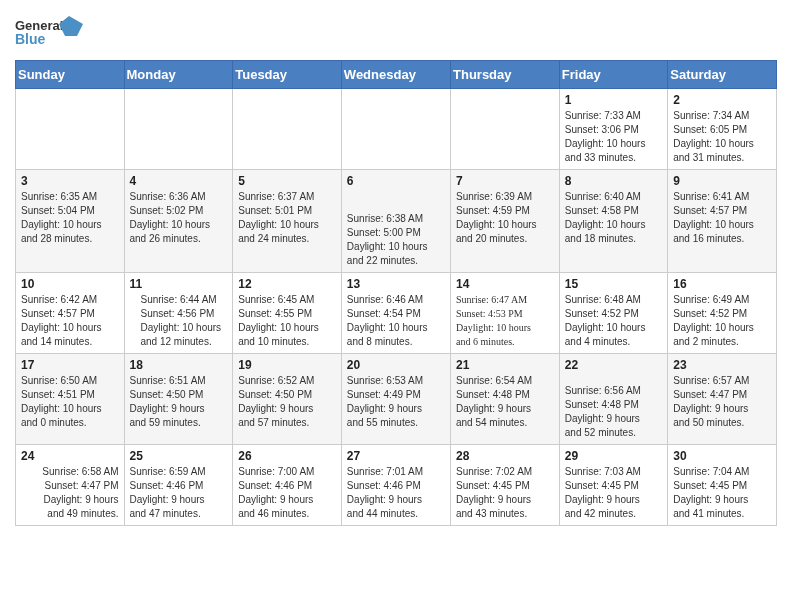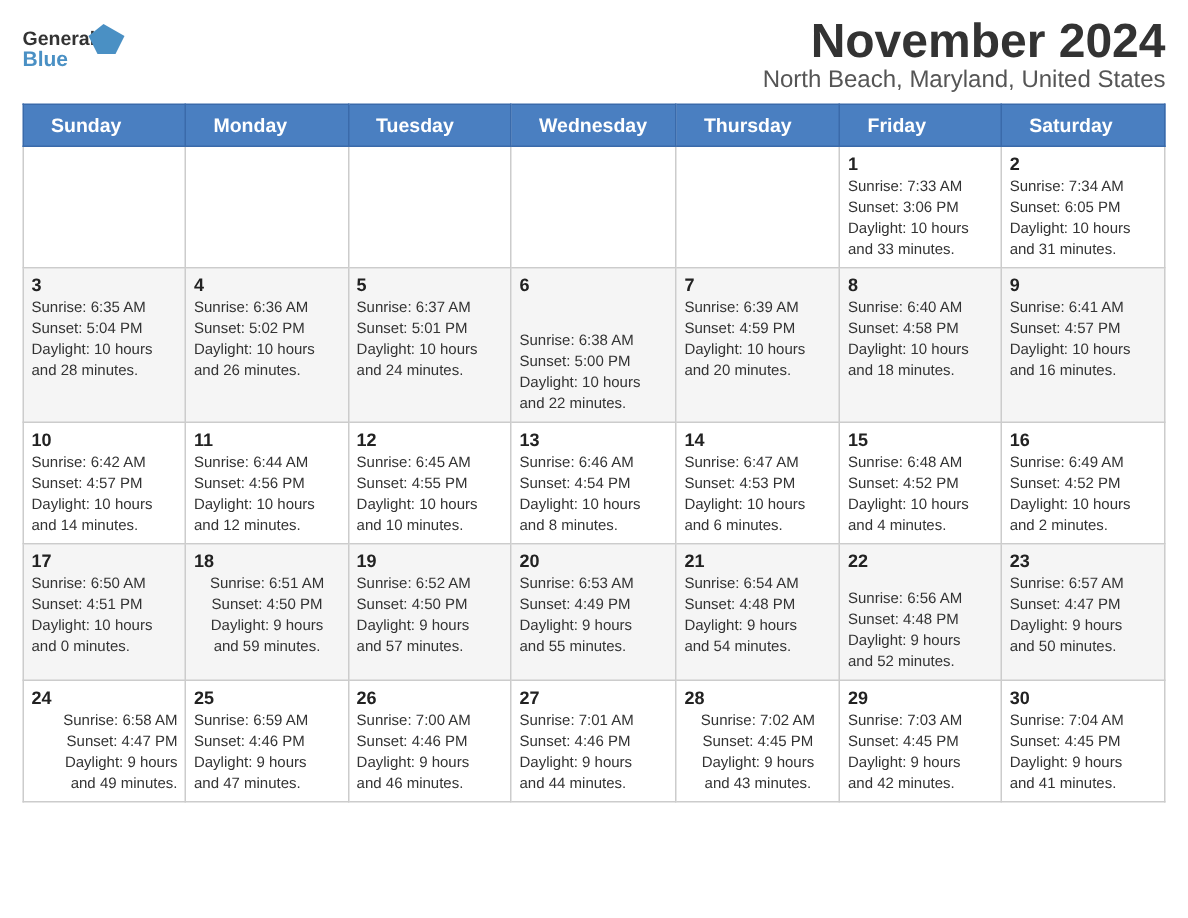--- a/index.html
+++ b/index.html
@@ -38,21 +38,21 @@
     .calendar {
       width: 100%;
       border-collapse: collapse;
       border: 1px solid #ccc;
     }
     .calendar th {
       background-color: #4a7fc1;
       color: #fff;
       font-size: 13px;
       font-weight: bold;
-      padding: 6px 18px;
+      padding: 6px 2px;
       border: 1px solid #3a6aaa;
       text-align: left;
     }
     .calendar td {
       border: 1px solid #ccc;
       vertical-align: top;
       padding: 4px 5px;
       width: 110px;
       min-height: 80px;
       font-size: 10.5px;
@@ -81,24 +81,20 @@
 <body>
 
 <div class="header">
   <div class="logo-area">
       <svg width="70" height="40">
         <text x="0" y="16" font-size="13" font-weight="bold" fill="#333">General</text>
         <text x="0" y="30" font-size="14" font-weight="bold" fill="#4a90c4">Blue</text>
         <polygon points="54,2 68,10 62,22 50,22 44,10" fill="#4a90c4"></polygon>
       </svg>
     </div>
-  <div class="title-area">
-    <h1>November 2024</h1>
-    <h2>North Beach, Maryland, United States</h2>
-  </div>
 </div>
 
 <table class="calendar">
   <thead>
     <tr>
     <th>Sunday</th>
         <th>Monday</th>
         <th>Tuesday</th>
         <th>Wednesday</th>
         <th>Thursday</th>
@@ -182,42 +178,42 @@
       <tr>
         <td>
           <div class="day-number">10</div>
           <div class="day-info" style="white-space: pre-line;">Sunrise: 6:42 AM
 Sunset: 4:57 PM
 Daylight: 10 hours
 and 14 minutes.</div>
         </td>
         <td>
           <div class="day-number">11</div>
-          <div class="day-info" style="white-space: pre-line;">Sunrise: 6:44 AM
+          <div class="day-info" style="white-space: pre-line; margin-left: 11px;">Sunrise: 6:44 AM
 Sunset: 4:56 PM
 Daylight: 10 hours
 and 12 minutes.</div>
         </td>
         <td>
           <div class="day-number">12</div>
           <div class="day-info" style="white-space: pre-line;">Sunrise: 6:45 AM
 Sunset: 4:55 PM
 Daylight: 10 hours
 and 10 minutes.</div>
         </td>
         <td>
           <div class="day-number">13</div>
           <div class="day-info" style="white-space: pre-line;">Sunrise: 6:46 AM
 Sunset: 4:54 PM
 Daylight: 10 hours
 and 8 minutes.</div>
         </td>
         <td>
           <div class="day-number">14</div>
-          <div class="day-info" style="white-space: pre-line;">Sunrise: 6:47 AM
+          <div class="day-info" style="white-space: pre-line; font-family: Liberation Serif, serif;">Sunrise: 6:47 AM
 Sunset: 4:53 PM
 Daylight: 10 hours
 and 6 minutes.</div>
         </td>
         <td>
           <div class="day-number">15</div>
           <div class="day-info" style="white-space: pre-line;">Sunrise: 6:48 AM
 Sunset: 4:52 PM
 Daylight: 10 hours
 and 4 minutes.</div>
@@ -233,21 +229,21 @@
       <tr>
         <td>
           <div class="day-number">17</div>
           <div class="day-info" style="white-space: pre-line;">Sunrise: 6:50 AM
 Sunset: 4:51 PM
 Daylight: 10 hours
 and 0 minutes.</div>
         </td>
         <td>
           <div class="day-number">18</div>
-          <div class="day-info" style="white-space: pre-line; text-align: center;">Sunrise: 6:51 AM
+          <div class="day-info" style="white-space: pre-line;">Sunrise: 6:51 AM
 Sunset: 4:50 PM
 Daylight: 9 hours
 and 59 minutes.</div>
         </td>
         <td>
           <div class="day-number">19</div>
           <div class="day-info" style="white-space: pre-line;">Sunrise: 6:52 AM
 Sunset: 4:50 PM
 Daylight: 9 hours
 and 57 minutes.</div>
@@ -305,21 +301,21 @@
         </td>
         <td>
           <div class="day-number">27</div>
           <div class="day-info" style="white-space: pre-line;">Sunrise: 7:01 AM
 Sunset: 4:46 PM
 Daylight: 9 hours
 and 44 minutes.</div>
         </td>
         <td>
           <div class="day-number">28</div>
-          <div class="day-info" style="white-space: pre-line; text-align: center;">Sunrise: 7:02 AM
+          <div class="day-info" style="white-space: pre-line;">Sunrise: 7:02 AM
 Sunset: 4:45 PM
 Daylight: 9 hours
 and 43 minutes.</div>
         </td>
         <td>
           <div class="day-number">29</div>
           <div class="day-info" style="white-space: pre-line;">Sunrise: 7:03 AM
 Sunset: 4:45 PM
 Daylight: 9 hours
 and 42 minutes.</div>

